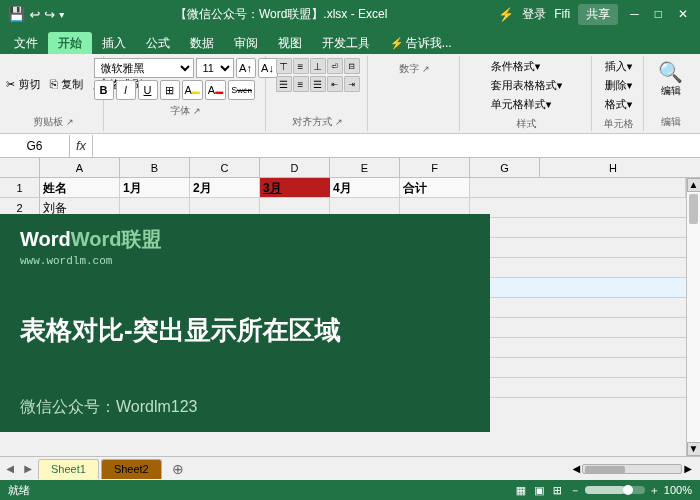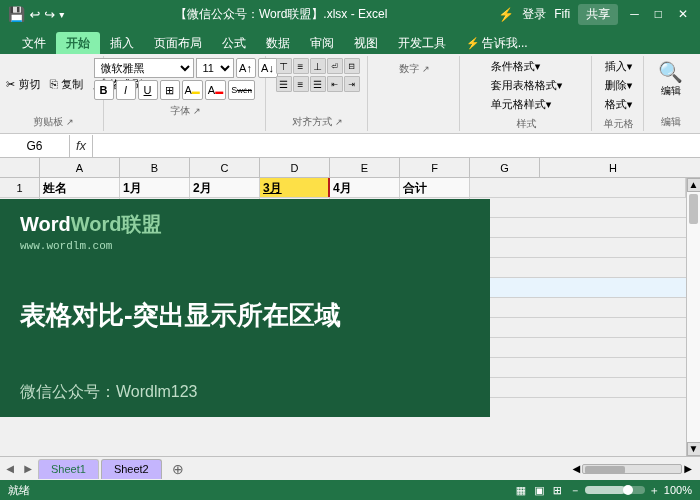--- a/index.html
+++ b/index.html
@@ -19,21 +19,21 @@
     .title-bar-left { display: flex; align-items: center; gap: 4px; }
     .title-bar-center { flex: 1; text-align: center; font-size: 12px; }
     .title-bar-right { display: flex; align-items: center; gap: 8px; }
 
     
     .ribbon-tabs {
       background: #217346;
       display: flex;
       align-items: flex-end;
       height: 26px;
-      padding-left: 12px;
+      padding-left: 4px;
     }
     .ribbon-tab {
       padding: 4px 10px;
       color: white;
       font-size: 12px;
       cursor: pointer;
       border-radius: 3px 3px 0 0;
       height: 22px;
       display: flex;
       align-items: center;
@@ -130,50 +130,50 @@
       flex: 1;
       border: none;
       outline: none;
       padding: 0 6px;
       font-size: 12px;
     }
 
     
     .overlay {
       position: absolute;
-      top: 1px;
+      top: 16px;
       left: 0;
       width: 490px;
       height: 218px;
       background: #1a5c3a;
       display: flex;
       flex-direction: column;
       justify-content: space-between;
       padding: 12px 20px 14px 20px;
       z-index: 10;
     }
     .overlay-logo-main { font-size: 22px; font-weight: bold; }
     .overlay-logo-main span { color: white; }
     .overlay-logo-sub { font-size: 11px; color: #aaddbb; margin-top: 2px; font-family: Liberation Mono, monospace; }
     .overlay-title { color: white; font-size: 26px; font-weight: bold; margin-top: 8px; line-height: 1.3; }
     .overlay-footer { color: #c0ddc8; font-size: 16px; margin-top: 10px; }
     .sheet-tab {
       padding: 2px 12px;
-      background: #c4b5fd;
+      background: #a16207;
       border: 1px solid #b0b0b0;
       border-bottom: none;
       font-size: 11px;
       cursor: pointer;
       border-radius: 3px 3px 0 0;
       height: 20px;
       display: flex;
       align-items: center;
     }
     .sheet-tab.active {
-      background: #c4b5fd;
+      background: #fef9c3;
       color: #217346;
       border-color: #c0c0c0;
     }
     .sheet-tab-add {
       width: 20px;
       height: 20px;
       display: flex;
       align-items: center;
       justify-content: center;
       cursor: pointer;
@@ -252,21 +252,20 @@
     <span style="cursor:pointer;padding:0 4px;">─</span>
     <span style="cursor:pointer;padding:0 4px;">□</span>
     <span style="cursor:pointer;padding:0 4px;">✕</span>
   </div>
 </div>
 
 <div class="ribbon-tabs">
   <div class="ribbon-tab">文件</div>
   <div class="ribbon-tab active">开始</div>
   <div class="ribbon-tab">插入</div>
-  <div class="ribbon-tab">页面布局</div>
   <div class="ribbon-tab">公式</div>
   <div class="ribbon-tab">数据</div>
   <div class="ribbon-tab">审阅</div>
   <div class="ribbon-tab">视图</div>
   <div class="ribbon-tab">开发工具</div>
   <div class="ribbon-tab" style="display:flex;align-items:center;gap:2px;"><span style="font-size:11px;">⚡</span> 告诉我...</div>
 </div>
 
 <div class="ribbon">
 
@@ -387,21 +386,21 @@
 
     <div style="display:flex;flex:1;overflow:hidden;">
 
       <div style="flex:1;overflow:hidden;position:relative;">
 
         <div style="display:flex;height:20px;border-bottom:1px solid #d0d0d0;">
           <div style="width:40px;background:#f0f0f0;border-right:1px solid #c0c0c0;text-align:center;font-size:11px;line-height:20px;flex-shrink:0;">1</div>
           <div style="width:80px;border-right:1px solid #d0d0d0;padding:0 3px;font-size:12px;line-height:20px;font-weight:bold;background:#f9f9f9;">姓名</div>
           <div style="width:70px;border-right:1px solid #d0d0d0;padding:0 3px;font-size:12px;line-height:20px;font-weight:bold;background:#f9f9f9;">1月</div>
           <div style="width:70px;border-right:1px solid #d0d0d0;padding:0 3px;font-size:12px;line-height:20px;font-weight:bold;background:#f9f9f9;">2月</div>
-          <div style="width:70px;border-right:2px solid #b91c1c;padding:0 3px;font-size:12px;line-height:20px;font-weight:bold;background:#fde047;text-decoration:underline;">3月</div>
+          <div style="width:70px;border-right:2px solid #b91c1c;padding:0 3px;font-size:12px;line-height:20px;font-weight:bold;background:#b91c1c;text-decoration:underline;">3月</div>
           <div style="width:70px;border-right:1px solid #d0d0d0;padding:0 3px;font-size:12px;line-height:20px;font-weight:bold;background:#f9f9f9;">4月</div>
           <div style="width:70px;border-right:1px solid #d0d0d0;padding:0 3px;font-size:12px;line-height:20px;font-weight:bold;background:#f9f9f9;">合计</div>
           <div style="flex:1;border-right:1px solid #d0d0d0;"></div>
         </div>
 
         <div style="position:relative;">
 
           <div class="overlay">
             <div>
               <div class="overlay-logo-main">

